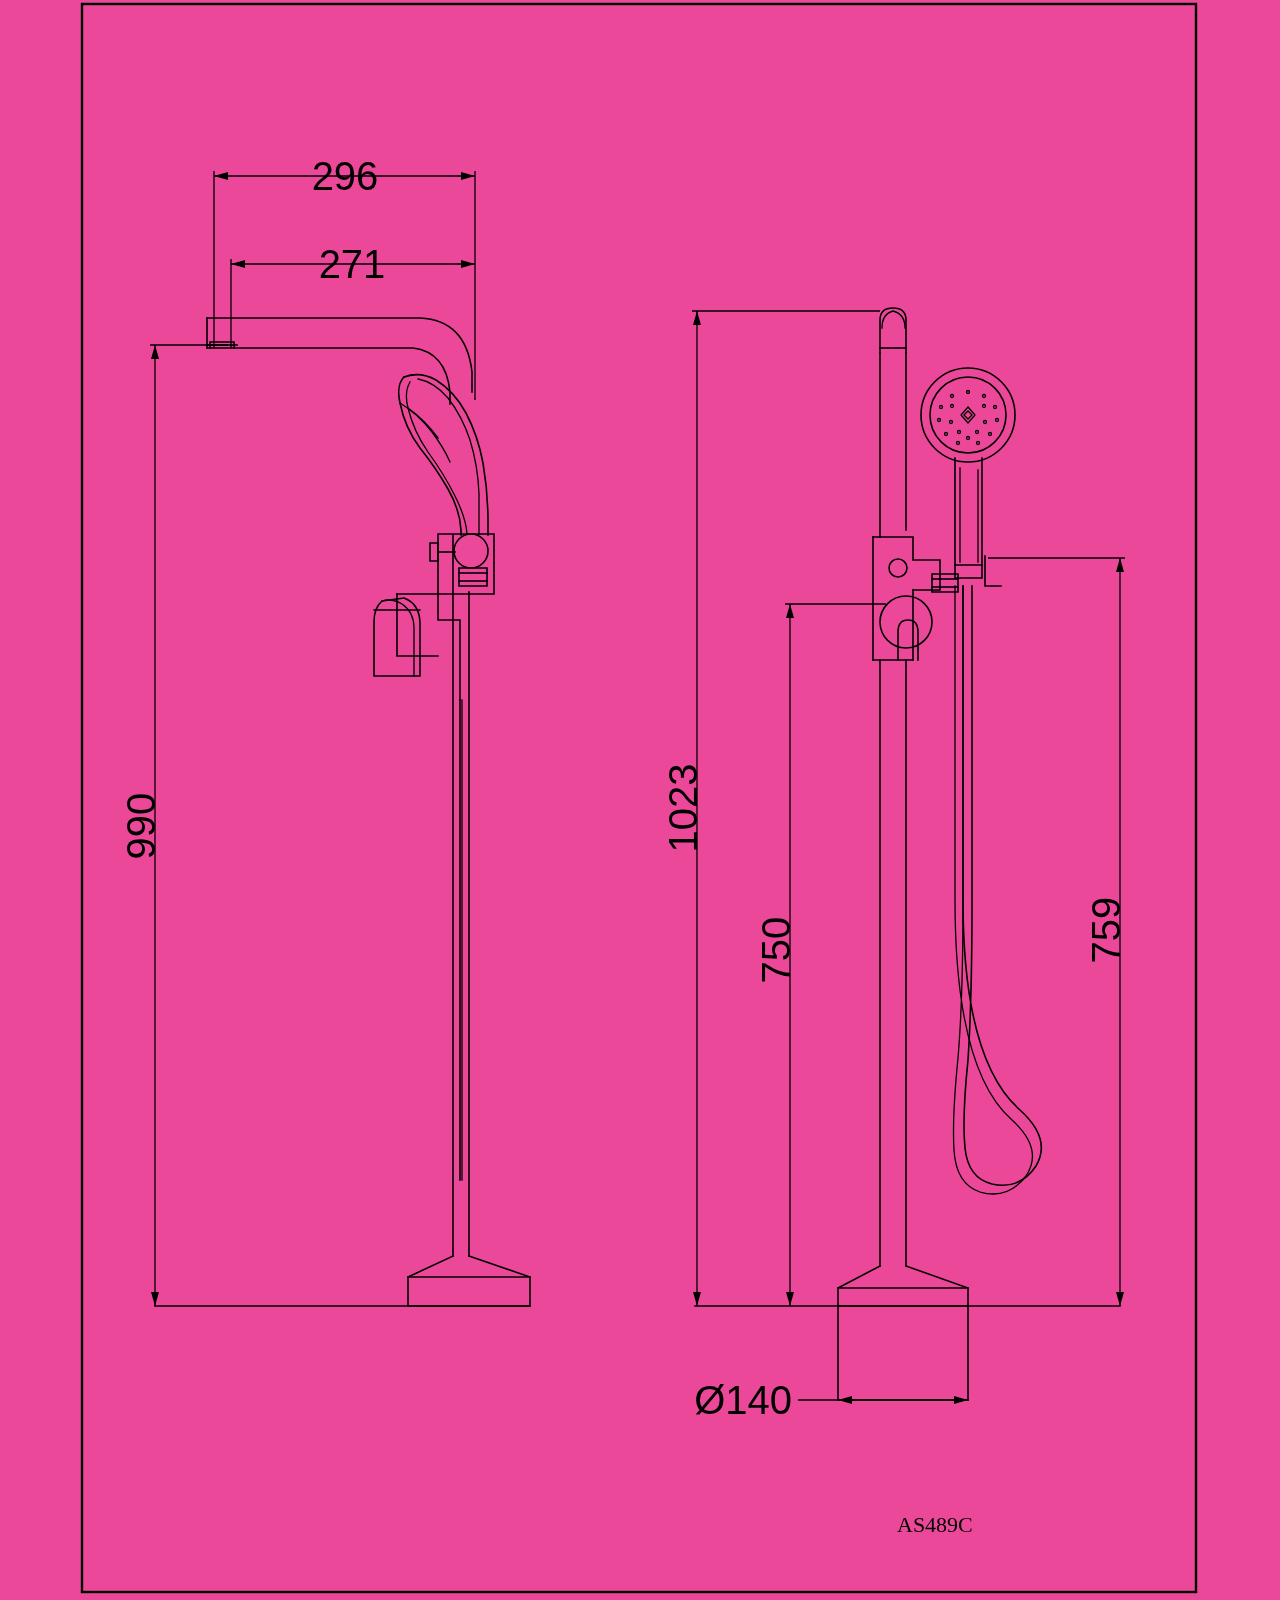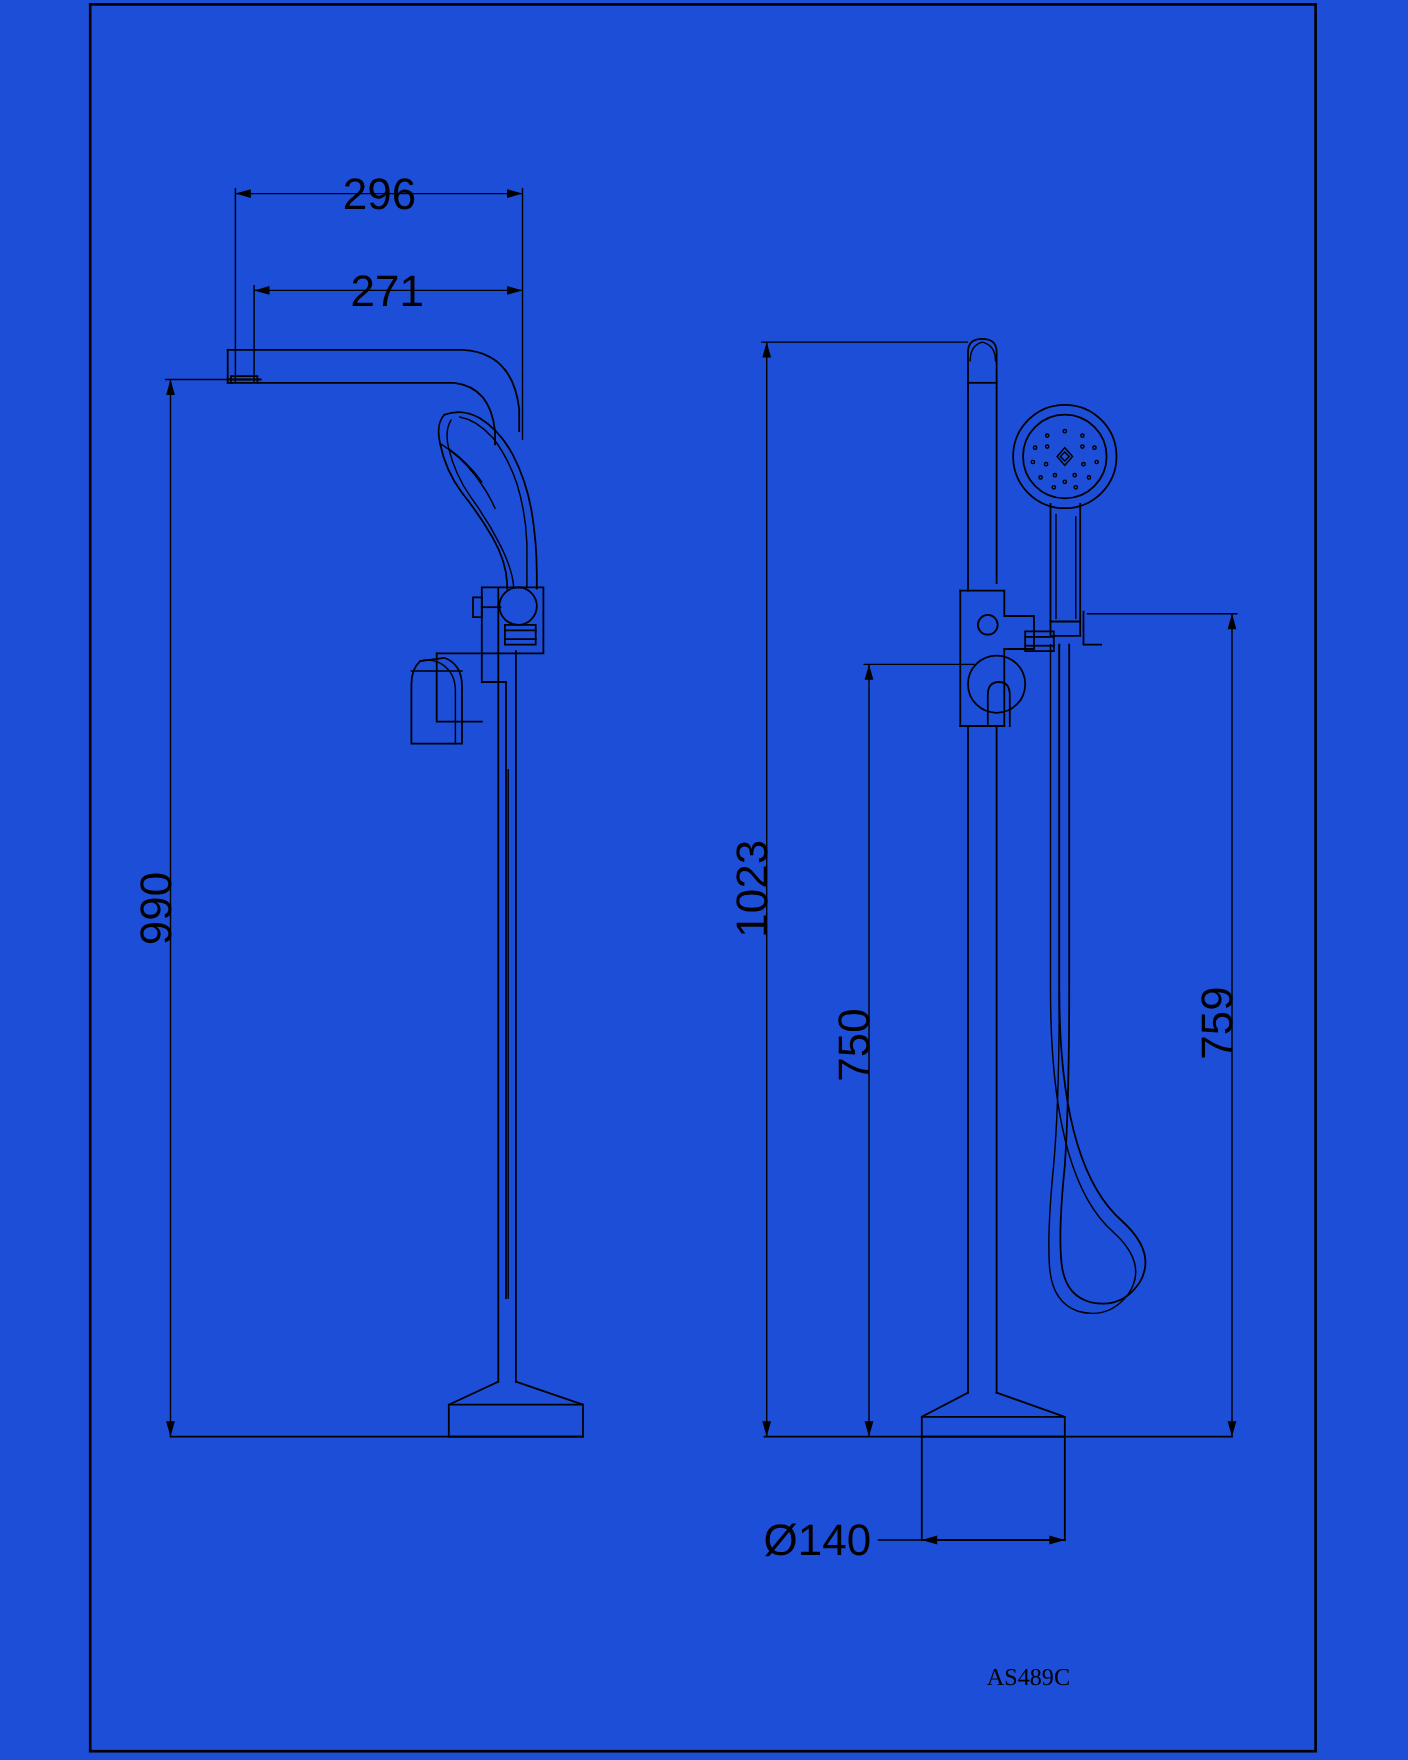--- a/index.html
+++ b/index.html
@@ -10,21 +10,21 @@
   body {
     width: 1280px;
     height: 1600px;
     font-family: "Liberation Sans", sans-serif;
     overflow: hidden;
   }
   #sheet {
     position: relative;
     width: 1280px;
     height: 1600px;
-    background: #1d4ed8;
+    background: #ec4899;
   }
   #drawing {
     position: absolute;
     top: 0;
     left: 0;
   }
   .dim-text {
     font-family: "Liberation Sans", sans-serif;
     font-size: 40px;
     fill: #000000;

